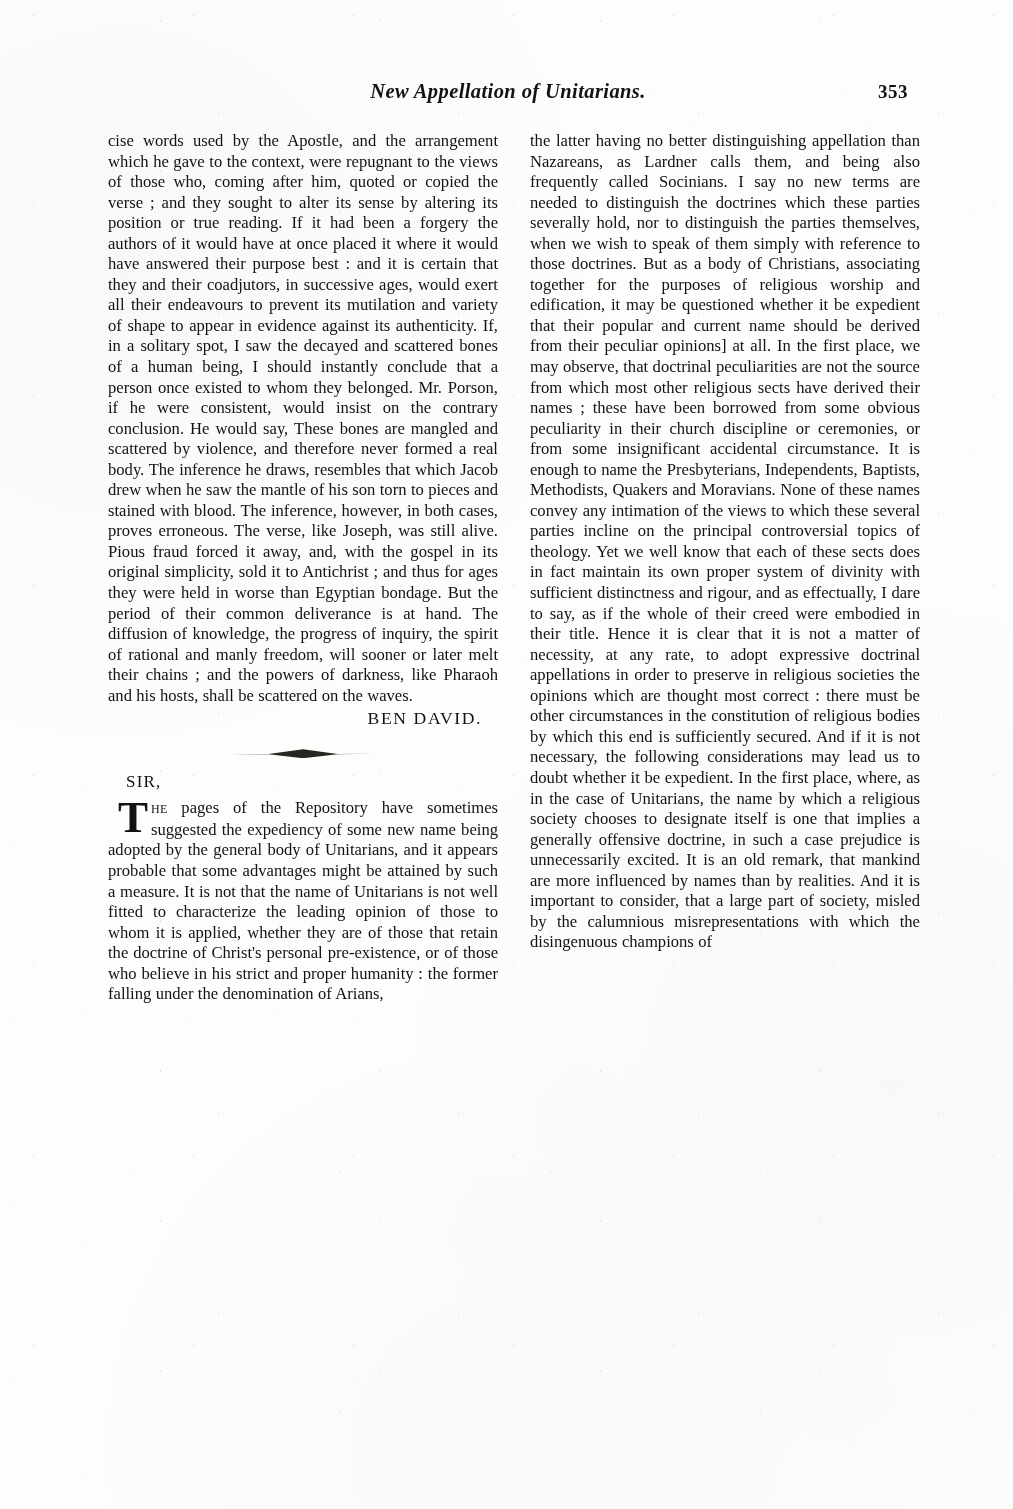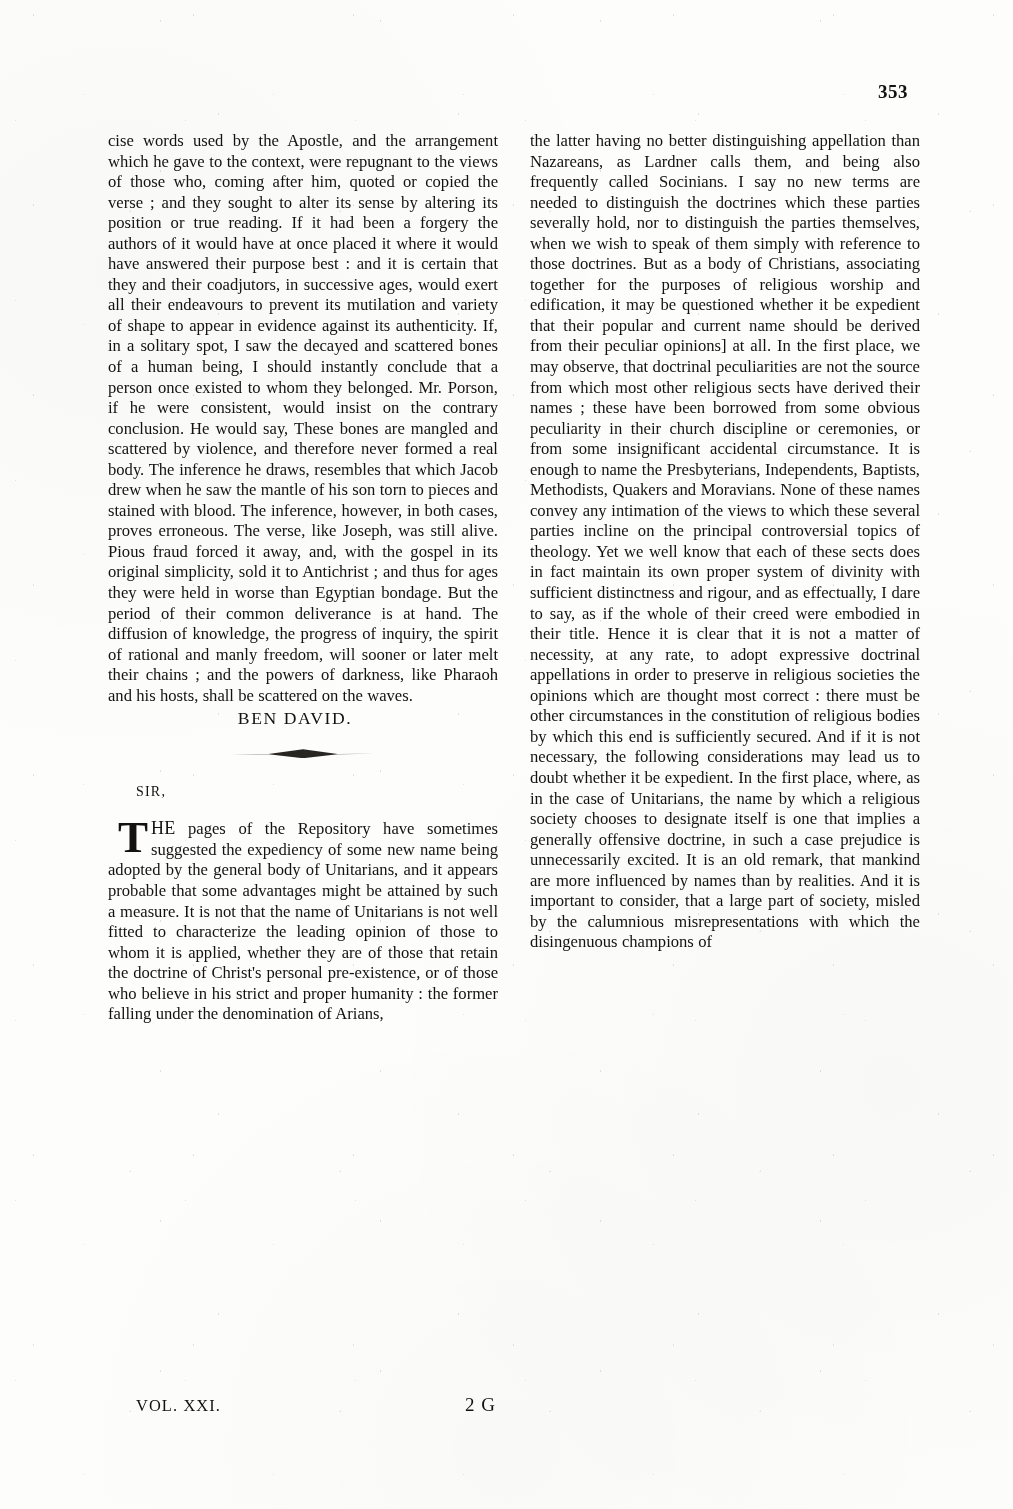--- a/index.html
+++ b/index.html
@@ -80,21 +80,21 @@
     hyphens: none;
     word-spacing: 0.2px;
   }
   .para.cont { text-indent: 0; }
 
   
   .signature {
     margin: 0;
     font-size: 17.6px;
     letter-spacing: 1.6px;
-    text-align: center;
+    text-align: right;
     padding-right: 16px;
     line-height: 24px;
   }
 
   
   .ornament {
     position: relative;
     height: 30px;
     margin: 6px 0 4px 0;
   }
@@ -104,41 +104,41 @@
     top: 13px;
     transform: translateX(-50%);
     width: 144px;
     height: 9px;
     background: #16140f;
     clip-path: polygon(0% 52%, 26% 52%, 50% 0%, 74% 52%, 100% 48%, 74% 56%, 50% 100%, 26% 56%);
     opacity: 0.92;
   }
 
   .salutation {
-    margin: 16px;
-    font-size: 14px;
+    margin: 6px;
+    font-size: 17px;
     letter-spacing: 1.2px;
     text-indent: 12px;
     line-height: 20px;
   }
 
   
   .opener { position: relative; }
   .dropcap {
     float: left;
     font-size: 45px;
     line-height: 39px;
     font-weight: 700;
     padding: 1px 3px 0 10px;
     margin-top: -1px;
     font-family: "Liberation Serif", "DejaVu Serif", serif;
   }
   .smallcaps {
     font-variant: small-caps;
-    font-size: 18px;
+    font-size: 12px;
     letter-spacing: 0.2px;
   }
 
   
   #footline {
     position: absolute;
     left: 108px;
     top: 1396px;
     width: 390px;
     height: 26px;
@@ -174,20 +174,21 @@
       radial-gradient(circle at 62% 88%, rgba(40,36,30,0.24) 0.6px, transparent 0.9px);
     background-size: 160px 190px, 220px 150px, 190px 230px, 240px 200px, 170px 180px, 210px 240px;
   }
 </style>
 </head>
 <body>
 
 <div id="page">
 
   <div id="runhead">
+    <div class="rh-title">New Appellation of Unitarians.</div>
     <div class="rh-folio">353</div>
   </div>
 
   <div id="columns">
 
     <div class="col col-left">
       <p class="para cont">cise words used by the Apostle, and the arrangement which he gave to the context, were repugnant to the views of those who, coming after him, quoted or copied the verse ; and they sought to alter its sense by altering its position or true reading.  If it had been a forgery the authors of it would have at once placed it where it would have answered their purpose best : and it is certain that they and their coadjutors, in successive ages, would exert all their endeavours to prevent its mutilation and variety of shape to appear in evidence against its authenticity.  If, in a solitary spot, I saw the decayed and scattered bones of a human being, I should instantly conclude that a person once existed to whom they belonged.  Mr. Porson, if he were consistent, would insist on the contrary conclusion.  He would say, These bones are mangled and scattered by violence, and therefore never formed a real body.  The inference he draws, resembles that which Jacob drew when he saw the mantle of his son torn to pieces and stained with blood.  The inference, however, in both cases, proves erroneous.  The verse, like Joseph, was still alive.  Pious fraud forced it away, and, with the gospel in its original simplicity, sold it to Antichrist ; and thus for ages they were held in worse than Egyptian bondage.  But the period of their common deliverance is at hand.  The diffusion of knowledge, the progress of inquiry, the spirit of rational and manly freedom, will sooner or later melt their chains ; and the powers of darkness, like Pharaoh and his hosts, shall be scattered on the waves.</p>
 
       <p class="signature">BEN DAVID.</p>
 
@@ -199,19 +200,15 @@
 
       <p class="para opener"><span class="dropcap">T</span><span class="smallcaps">HE</span><span> pages of the Repository have sometimes suggested the expediency of some new name being adopted by the general body of Unitarians, and it appears probable that some advantages might be attained by such a measure.  It is not that the name of Unitarians is not well fitted to characterize the leading opinion of those to whom it is applied, whether they are of those that retain the doctrine of Christ's personal pre-existence, or of those who believe in his strict and proper humanity : the former falling under the denomination of Arians,</span></p>
     </div>
 
     <div class="col col-right">
       <p class="para cont">the latter having no better distinguishing appellation than Nazareans, as Lardner calls them, and being also frequently called Socinians.  I say no new terms are needed to distinguish the doctrines which these parties severally hold, nor to distinguish the parties themselves, when we wish to speak of them simply with reference to those doctrines.  But as a body of Christians, associating together for the purposes of religious worship and edification, it may be questioned whether it be expedient that their popular and current name should be derived from their peculiar opinions] at all.  In the first place, we may observe, that doctrinal peculiarities are not the source from which most other religious sects have derived their names ; these have been borrowed from some obvious peculiarity in their church discipline or ceremonies, or from some insignificant accidental circumstance.  It is enough to name the Presbyterians, Independents, Baptists, Methodists, Quakers and Moravians.  None of these names convey any intimation of the views to which these several parties incline on the principal controversial topics of theology.  Yet we well know that each of these sects does in fact maintain its own proper system of divinity with sufficient distinctness and rigour, and as effectually, I dare to say, as if the whole of their creed were embodied in their title.  Hence it is clear that it is not a matter of necessity, at any rate, to adopt expressive doctrinal appellations in order to preserve in religious societies the opinions which are thought most correct : there must be other circumstances in the constitution of religious bodies by which this end is sufficiently secured.  And if it is not necessary, the following considerations may lead us to doubt whether it be expedient.  In the first place, where, as in the case of Unitarians, the name by which a religious society chooses to designate itself is one that implies a generally offensive doctrine, in such a case prejudice is unnecessarily excited.  It is an old remark, that mankind are more influenced by names than by realities.  And it is important to consider, that a large part of society, misled by the calumnious misrepresentations with which the disingenuous champions of</p>
     </div>
 
   </div>
 
-  <div id="footline">
-    <span class="volume">VOL. XXI.</span>
-    <span class="sigmark">2 G</span>
-  </div>
 
   <div id="grain"></div>
 </div>
 
 </body></html>

